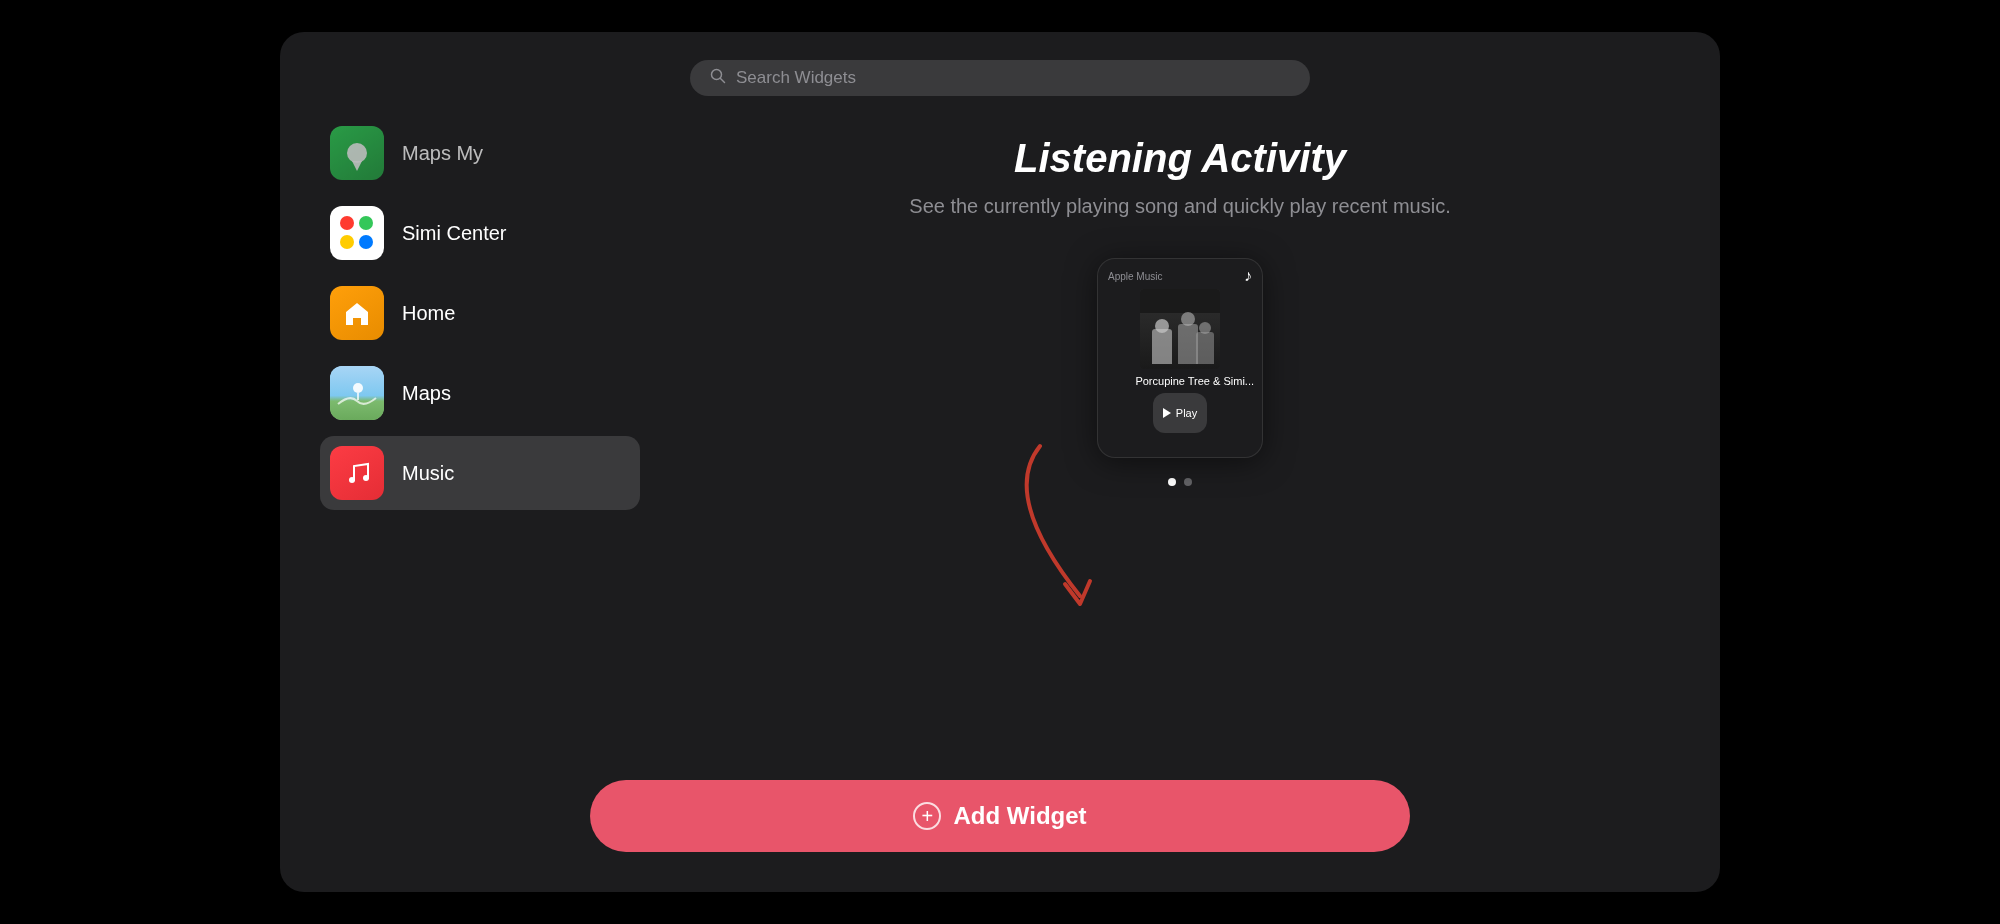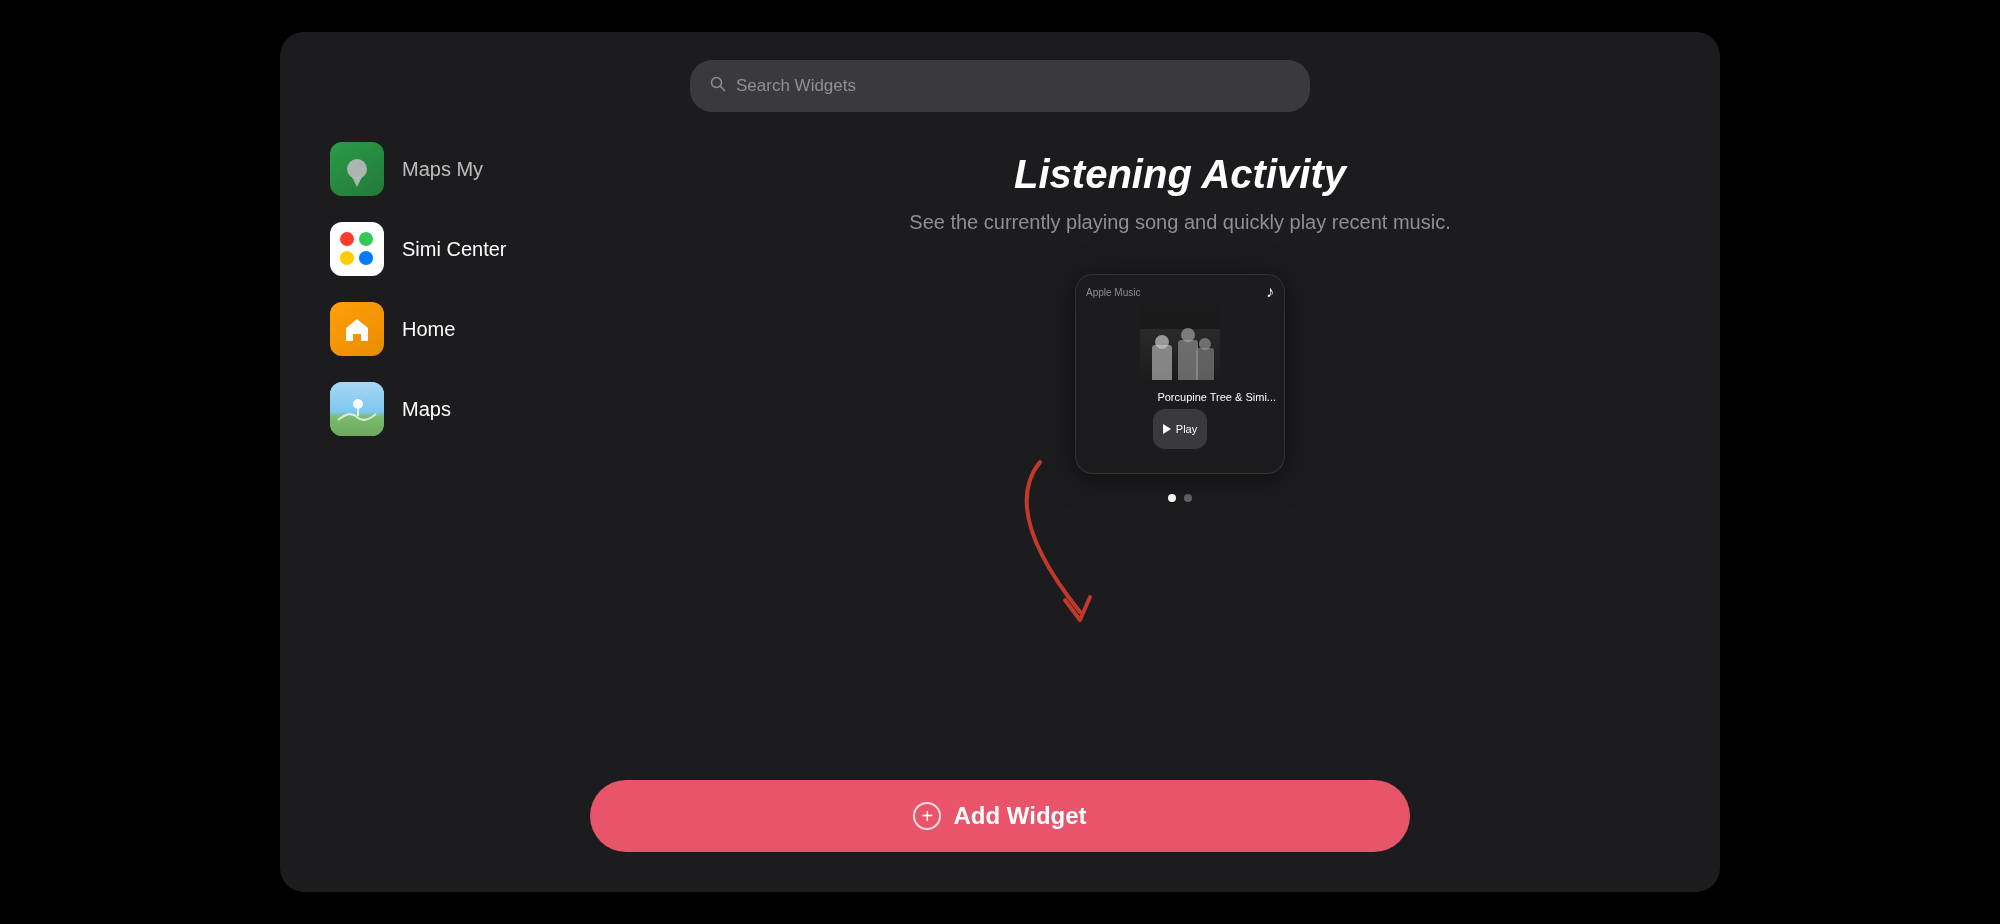--- a/index.html
+++ b/index.html
@@ -29,21 +29,21 @@
     
     .search-bar-container {
       display: flex;
       justify-content: center;
       padding: 28px 0 20px 0;
       flex-shrink: 0;
     }
 
     .search-bar {
       width: 620px;
-      height: 52px;
+      height: 36px;
       background: #3a3a3c;
       border-radius: 22px;
       display: flex;
       align-items: center;
       gap: 10px;
       padding: 0 20px;
     }
 
     .search-icon-svg {
       color: #8e8e93;
@@ -137,21 +137,21 @@
 
     .widget-description {
       color: #8e8e93;
       font-size: 20px;
       text-align: center;
       margin-bottom: 40px;
     }
 
     
     .widget-preview {
-      width: 210px;
+      width: 166px;
       height: 200px;
       background: #1c1c1e;
       border-radius: 18px;
       overflow: hidden;
       border: 1px solid rgba(255,255,255,0.1);
       position: relative;
       box-shadow: 0 4px 30px rgba(0,0,0,0.5);
     }
 
     .widget-header {
@@ -538,20 +538,30 @@
               </linearGradient>
             </defs>
             <path d="M8 38 Q20 28 27 35 Q34 42 46 32" stroke="white" stroke-width="2" fill="none" opacity="0.7"></path>
             <circle cx="28" cy="22" r="5" fill="white" opacity="0.9"></circle>
             <path d="M28 27 L28 34" stroke="white" stroke-width="1.5"></path>
           </svg>
         </div>
         <span class="app-label">Maps</span>
       </div>
 
+      <div class="sidebar-item active">
+        <div class="icon-music app-icon">
+          <svg width="30" height="30" viewBox="0 0 30 30" fill="none">
+            <path d="M12 22V8L26 6V20" stroke="white" stroke-width="2" fill="none" stroke-linecap="round"></path>
+            <circle cx="10" cy="22" r="3" fill="white"></circle>
+            <circle cx="24" cy="20" r="3" fill="white"></circle>
+          </svg>
+        </div>
+        <span class="app-label">Music</span>
+      </div>
 
 
     </div>
 
     <div class="main-content">
 
       <h1 class="widget-title">Listening Activity</h1>
       <p class="widget-description">See the currently playing song and quickly play recent music.</p>
 
       <div class="widget-preview">

